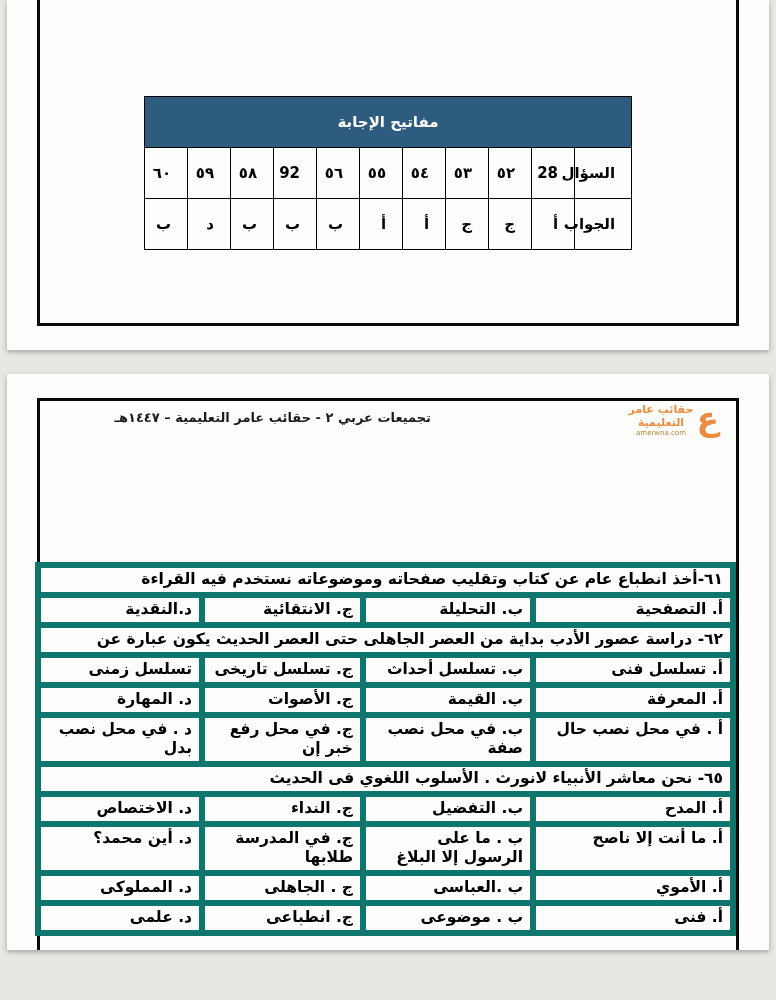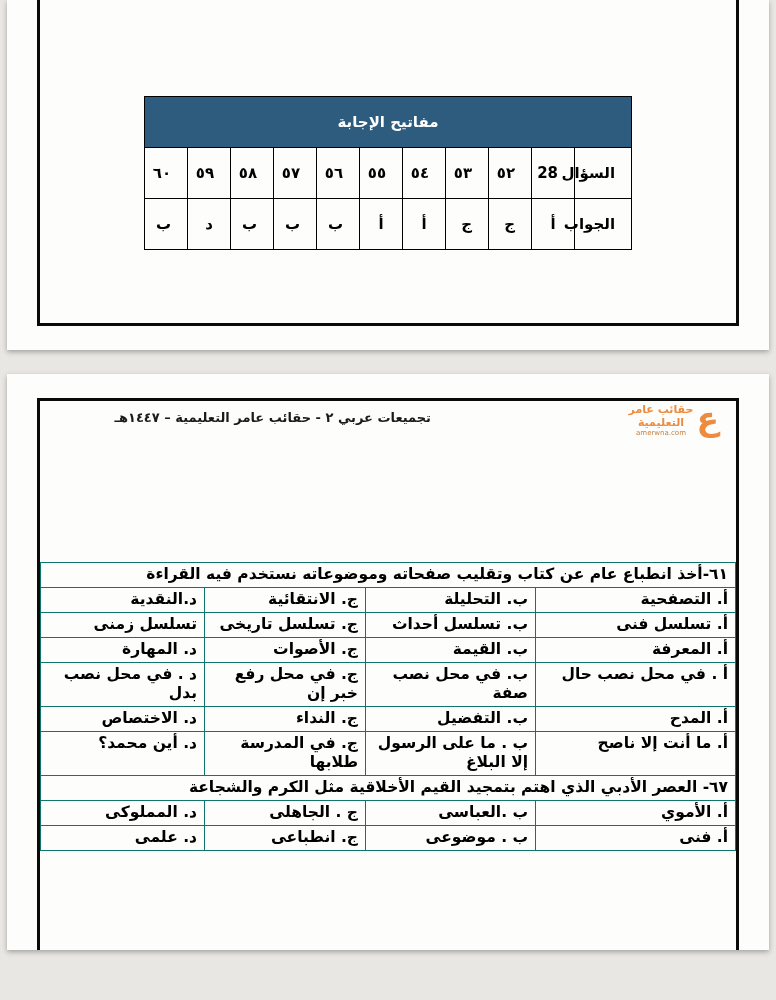--- a/index.html
+++ b/index.html
@@ -34,21 +34,21 @@
     border-collapse:collapse; table-layout:fixed;
     direction:rtl;
   }
   table.anskey th, table.anskey td {
     border:1px solid #000; text-align:center; vertical-align:middle;
     font-weight:bold; color:#000; padding:16px;
   }
   table.anskey thead th {
     height:28px; background:#2e5c7e; color:#fff; font-size:15px;
   }
-  table.anskey tbody th, table.anskey tbody td { height:26px; font-size:15px; }
+  table.anskey tbody th, table.anskey tbody td { height:26px; font-size:15px;text-align:right; }
 
   
   .p2-header { position:relative; height:44px; }
   .doc-title {
     position:absolute; top:9px; right:305px;
     font-size:13px; font-weight:bold; color:#1a1a1a; white-space:nowrap;
   }
   .logo { position:absolute; top:0; right:17px; display:flex; direction:rtl; align-items:flex-start; }
   .logo-glyph {
     font-size:33px; line-height:36px; font-weight:bold; color:#ed8b3e;
@@ -57,21 +57,21 @@
   .logo-text { text-align:center; padding-top:3px; }
   .logo-l1, .logo-l2 { font-size:11px; line-height:12.5px; font-weight:bold; color:#ed8b3e; white-space:nowrap; }
   .logo-url { font-size:7px; line-height:9px; color:#c07f41; direction:ltr; }
 
   
   table.questions {
     width:695px; margin-top:117px;
     border-collapse:collapse; table-layout:fixed; direction:rtl;
   }
   table.questions td {
-    border:1px solid #0f766e; color:#000; font-weight:bold;
+    border:6px solid #0f766e; color:#000; font-weight:bold;
     font-size:15.5px; line-height:19px;
     padding:2px 7px 3px; text-align:right; vertical-align:top;
     overflow:hidden;
   }
   td.qtext { white-space:nowrap; }
 </style>
 </head>
 <body style="background: rgb(232, 231, 228);">
 
 <div class="viewer">
@@ -90,21 +90,21 @@
         </thead>
         <tbody>
           <tr id="ak-questions">
             <th>السؤال</th>
           <td>28</td>
               <td>٥٢</td>
               <td>٥٣</td>
               <td>٥٤</td>
               <td>٥٥</td>
               <td>٥٦</td>
-              <td>٥٧</td>
+              <td>92</td>
               <td>٥٨</td>
               <td>٥٩</td>
               <td>٦٠</td>
             </tr>
           <tr id="ak-answers">
             <th>الجواب</th>
           <td>أ</td>
               <td>ج</td>
               <td>ج</td>
               <td>أ</td>
@@ -149,53 +149,56 @@
             <tr>
               <td colspan="4" class="qtext">٦١-أخذ انطباع عام عن كتاب وتقليب صفحاته وموضوعاته نستخدم فيه القراءة</td>
             </tr>
             <tr>
               <td class="opt">أ. التصفحية</td>
               <td class="opt">ب. التحليلة</td>
               <td class="opt">ج. الانتقائية</td>
               <td class="opt">د.النقدية</td>
             </tr>
             <tr>
+              <td colspan="4" class="qtext">٦٢- دراسة عصور الأدب بداية من العصر الجاهلى حتى العصر الحديث يكون عبارة عن</td>
+            </tr>
+            <tr>
               <td class="opt">أ. تسلسل فنى</td>
               <td class="opt">ب. تسلسل أحداث</td>
               <td class="opt">ج. تسلسل تاريخى</td>
               <td class="opt">تسلسل زمنى</td>
             </tr>
             <tr>
               <td class="opt">أ. المعرفة</td>
               <td class="opt">ب. القيمة</td>
               <td class="opt">ج. الأصوات</td>
               <td class="opt">د. المهارة</td>
             </tr>
             <tr>
               <td class="opt">أ . في محل نصب حال</td>
               <td class="opt">ب. في محل نصب صفة</td>
               <td class="opt">ج. في محل رفع خبر إن</td>
               <td class="opt">د . في محل نصب بدل</td>
             </tr>
             <tr>
+              <td colspan="4" class="qtext">٦٥- نحن معاشر الأنبياء لانورث . الأسلوب اللغوي فى الحديث</td>
+            </tr>
+            <tr>
               <td class="opt">أ. المدح</td>
               <td class="opt">ب. التفضيل</td>
               <td class="opt">ج. النداء</td>
               <td class="opt">د. الاختصاص</td>
             </tr>
             <tr>
               <td class="opt">أ. ما أنت إلا ناصح</td>
               <td class="opt">ب . ما على الرسول إلا البلاغ</td>
               <td class="opt">ج. في المدرسة طلابها</td>
               <td class="opt">د. أين محمد؟</td>
             </tr>
             <tr>
-              <td colspan="4" class="qtext">٦٧- العصر الأدبي الذي اهتم بتمجيد القيم الأخلاقية مثل الكرم والشجاعة</td>
-            </tr>
-            <tr>
               <td class="opt">أ. الأموي</td>
               <td class="opt">ب .العباسى</td>
               <td class="opt">ج . الجاهلى</td>
               <td class="opt">د. المملوكى</td>
             </tr>
             <tr>
               <td class="opt">أ. فنى</td>
               <td class="opt">ب . موضوعى</td>
               <td class="opt">ج. انطباعى</td>
               <td class="opt">د. علمى</td>

